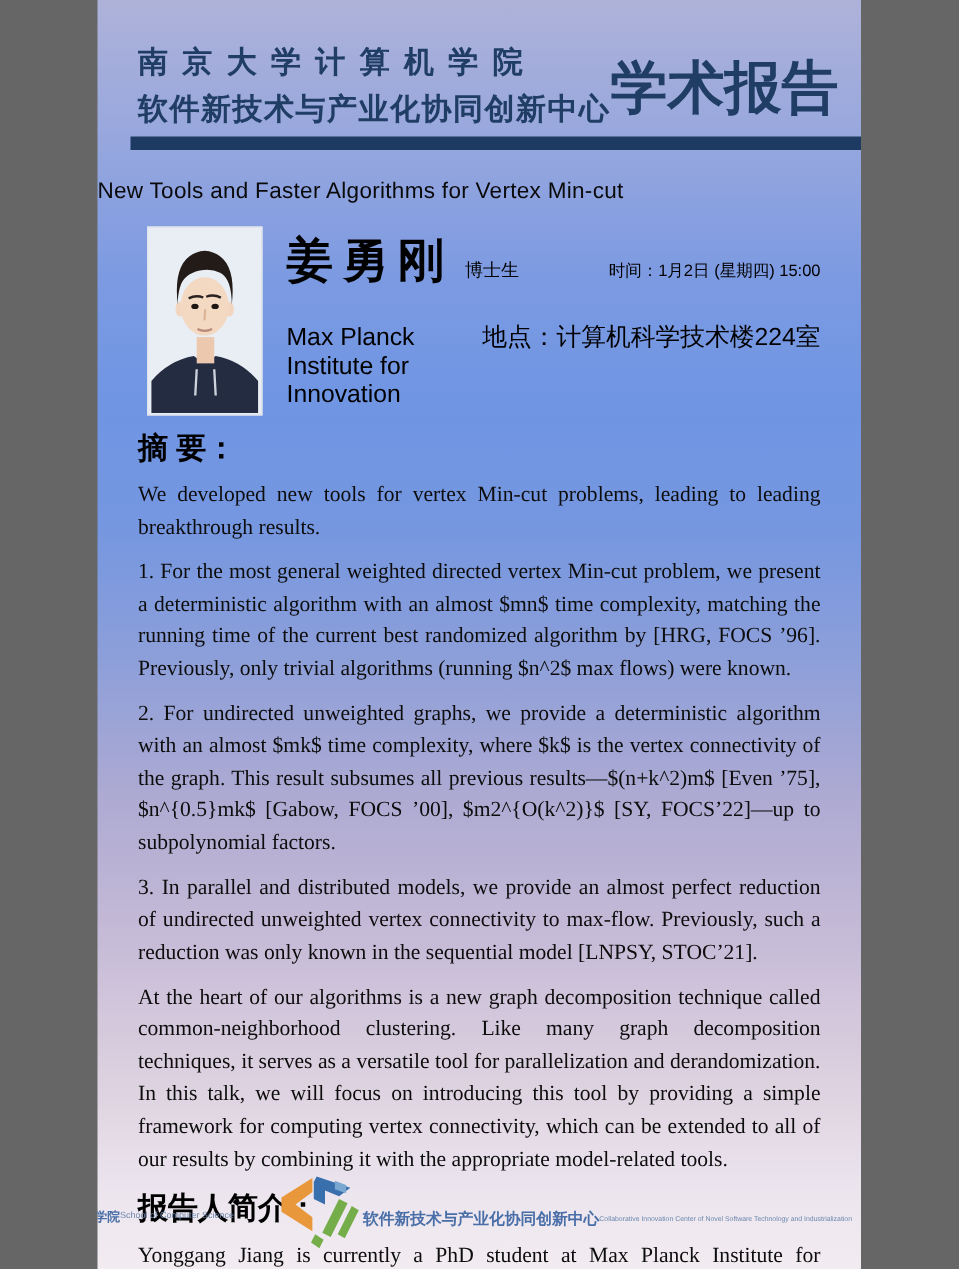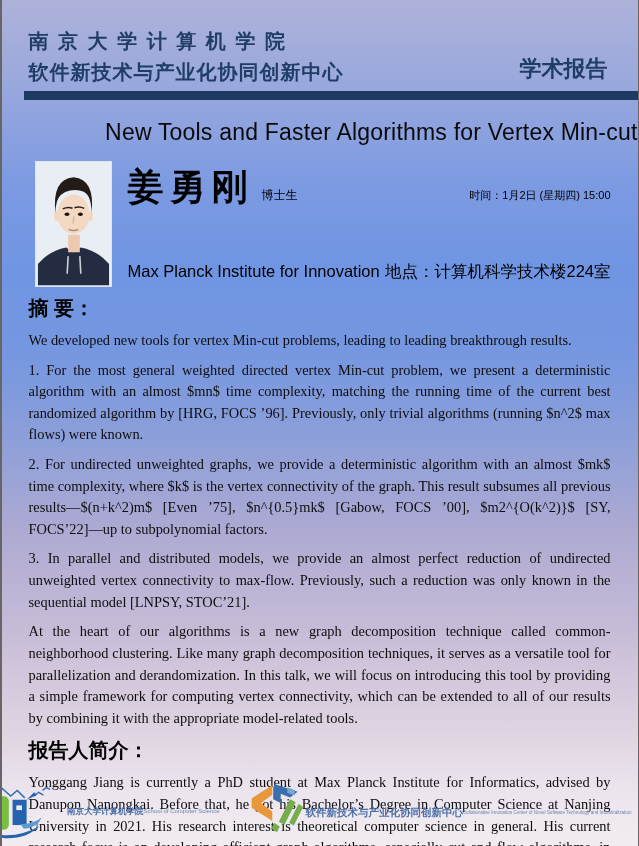--- a/index.html
+++ b/index.html
@@ -1,45 +1,45 @@
 <!DOCTYPE html>
 <html><head>
 <meta charset="utf-8">
 <style>
   * { margin:0; padding:0; box-sizing:border-box; }
   html,body { background:#666; }
   .poster {
     position:relative;
-    width:636px; height:846px;
+    width:509px; height:846px;
     margin:0 auto;
     overflow:hidden;
     background:linear-gradient(180deg,
       #aeb2d9 0%, #99a8dd 10%, #7c9ae2 22%, #6f95e3 32%,
       #7697e0 42%, #8d9fd9 52%, #aeaad2 63%, #c6bbd7 74%,
       #dcd1df 85%, #ece5ee 94%, #f2ecf1 100%);
     font-family:"Liberation Sans","DejaVu Sans",sans-serif;
     color:#0c0c0c;
   }
   
   .header { display:flex; justify-content:space-between; align-items:flex-end;
             padding:28px 30px 0 27px; }
   .org-line1 { font-size:20px; font-weight:700; color:#203d66; letter-spacing:2px; white-space:nowrap; }
   .org-line2 { font-size:20px; font-weight:700; color:#203d66; letter-spacing:1px; margin-top:4px; white-space:nowrap; }
-  .badge { font-size:22px; font-weight:700; color:#203d66; padding-bottom:2px; white-space:nowrap; }
+  .badge { font-size:38px; font-weight:700; color:#203d66; padding-bottom:2px; white-space:nowrap; }
   .rule { height:9px; background:#1d3a63; margin:5px 0 0 22px; }
   
-  .title { text-align:right; font-size:23px; font-weight:400; color:#0a0a0a;
+  .title { text-align:left; font-size:15px; font-weight:400; color:#0a0a0a;
            margin-top:19px; letter-spacing:0.2px; }
   
   .speaker { display:flex; margin:15px 27px 0 33px; height:126px; }
   .photo { width:77px; height:126px; flex:0 0 77px; border:1px solid #dfe3ec; background:#e9edf4; }
   .speaker-info { flex:1; display:flex; flex-direction:column; justify-content:space-between;
                   padding:2px 0 4px 16px; }
   .speaker-row1 { display:flex; align-items:baseline; }
-  .speaker-name { font-family:cursive; font-size:36px; font-weight:700; letter-spacing:6px; color:#000; }
+  .speaker-name { font-family:cursive; font-size:31px; font-weight:700; letter-spacing:6px; color:#000; }
   .speaker-degree { font-size:12px; margin-left:8px; color:#000; }
   .speaker-time { margin-left:auto; font-size:11px; color:#000; white-space:nowrap; }
   .speaker-row2 { display:flex; align-items:baseline; }
   .speaker-affil { font-size:16.5px; color:#000; }
   .speaker-loc { margin-left:auto; font-size:16.5px; color:#000; white-space:nowrap; }
   
   .section { margin:8px 27px 0 27px; }
   .section-heading { font-size:20px; font-weight:600; color:#000; margin:6px 0 2px 0; }
   .section p {
     font-family:"Liberation Serif","DejaVu Serif",serif;

